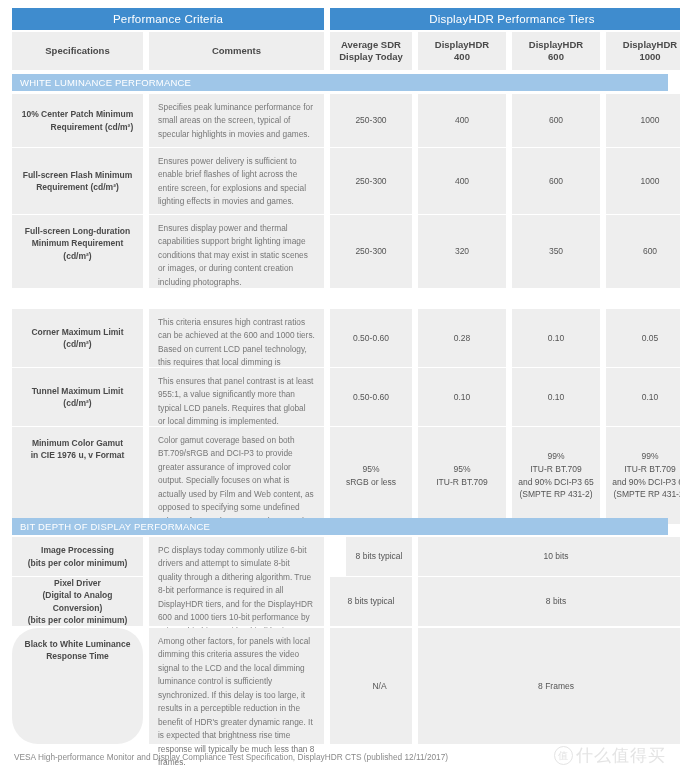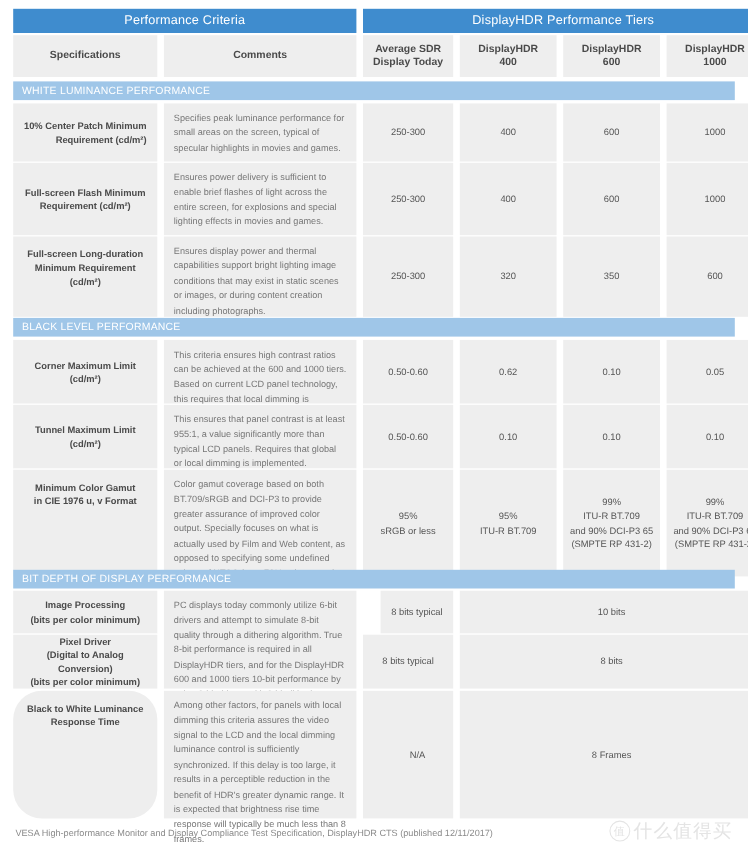--- a/index.html
+++ b/index.html
@@ -197,31 +197,30 @@
     <div class="gap"></div>
     <div class="cell val" style="height:73px;">250-300</div>
     <div class="gap"></div>
     <div class="cell val" style="height:73px;">320</div>
     <div class="gap"></div>
     <div class="cell val" style="height:73px;">350</div>
     <div class="gap"></div>
     <div class="cell val" style="height:73px;">600</div>
   </div>
 
-  <div class="sectionbar" style="top:289px;">BLACK LEVEL PERFORMANCE</div>
 
   <div class="grid" style="top:309px;">
 
     <div class="cell spec" style="height:58px;">Corner Maximum Limit (cd/m²)</div>
     <div class="gap"></div>
     <div class="cell comment" style="height:58px;">This criteria ensures high contrast ratios can be achieved at the 600 and 1000 tiers. Based on current LCD panel technology, this requires that local dimming is implemented.</div>
     <div class="gap"></div>
     <div class="cell val" style="height:58px;">0.50-0.60</div>
     <div class="gap"></div>
-    <div class="cell val" style="height:58px;">0.62</div>
+    <div class="cell val" style="height:58px;">0.28</div>
     <div class="gap"></div>
     <div class="cell val" style="height:58px;">0.10</div>
     <div class="gap"></div>
     <div class="cell val" style="height:58px;">0.05</div>
 
     <div style="grid-column:1/span 11;height:1px;background:#ffffff;"></div>
 
     <div class="cell spec" style="height:58px;">Tunnel Maximum Limit (cd/m²)</div>
     <div class="gap"></div>
     <div class="cell comment" style="height:58px;">This ensures that panel contrast is at least 955:1, a value significantly more than typical LCD panels. Requires that global or local dimming is implemented.</div>

